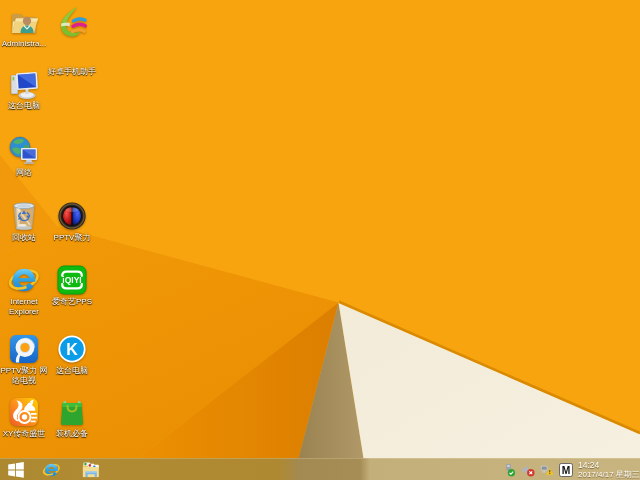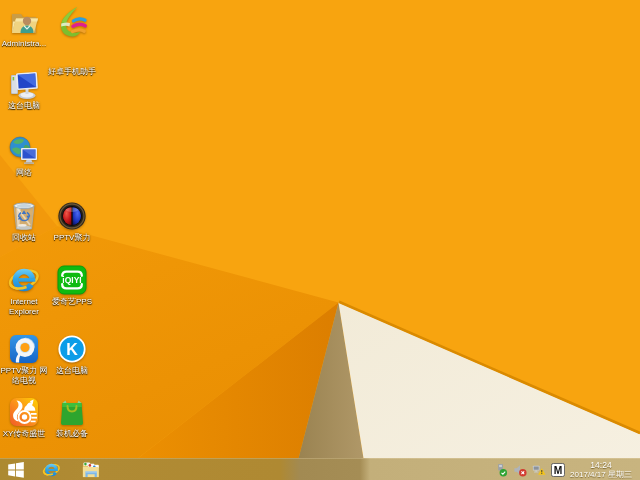--- a/index.html
+++ b/index.html
@@ -19,21 +19,21 @@
       #AC8931 0px,#AF8A33 70px,#B08B34 90px,#AF8932 280px,
       #A28A52 300px,#A58D55 360px,
       #C3AF7A 370px,#C8B47F 640px);
     border-top:1px solid rgba(255,240,210,.22);
     box-sizing:border-box;
     display:flex;align-items:center;}
   .tb-btn{width:30px;height:22px;display:flex;align-items:center;justify-content:center;background:transparent;border:0;padding:0;}
   #start-btn{margin-left:1px;}
   .tray{position:absolute;right:0;top:0;height:22px;display:flex;align-items:center;}
   .tray-ico{width:14px;height:14px;margin:0 2.5px;display:block;}
-  .clock{width:62px;margin-left:3px;margin-right:8px;color:#fff;text-align:center;
+  .clock{width:62px;margin-left:3px;color:#fff;
          font-size:8px;line-height:9px;text-shadow:0 1px 1px rgba(80,60,10,.7);}
   .clock .t{font-size:8.5px;}
 </style>
 </head>
 <body>
 
 <div id="screen">
 
   <svg id="wallpaper" viewBox="0 0 640 480" preserveAspectRatio="none">
     <defs>

